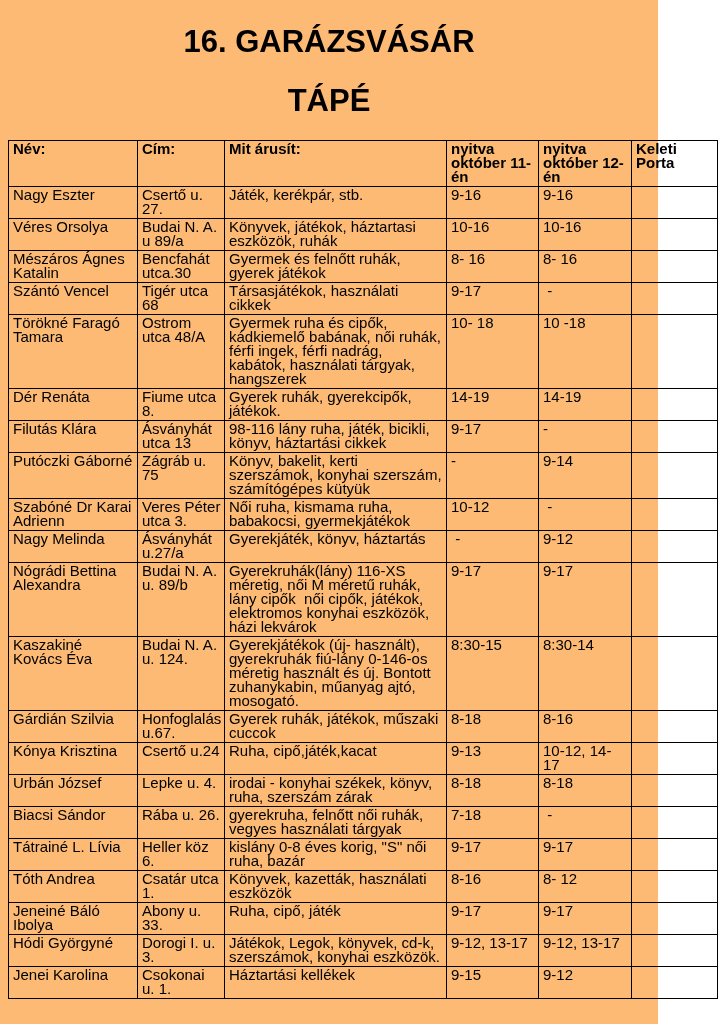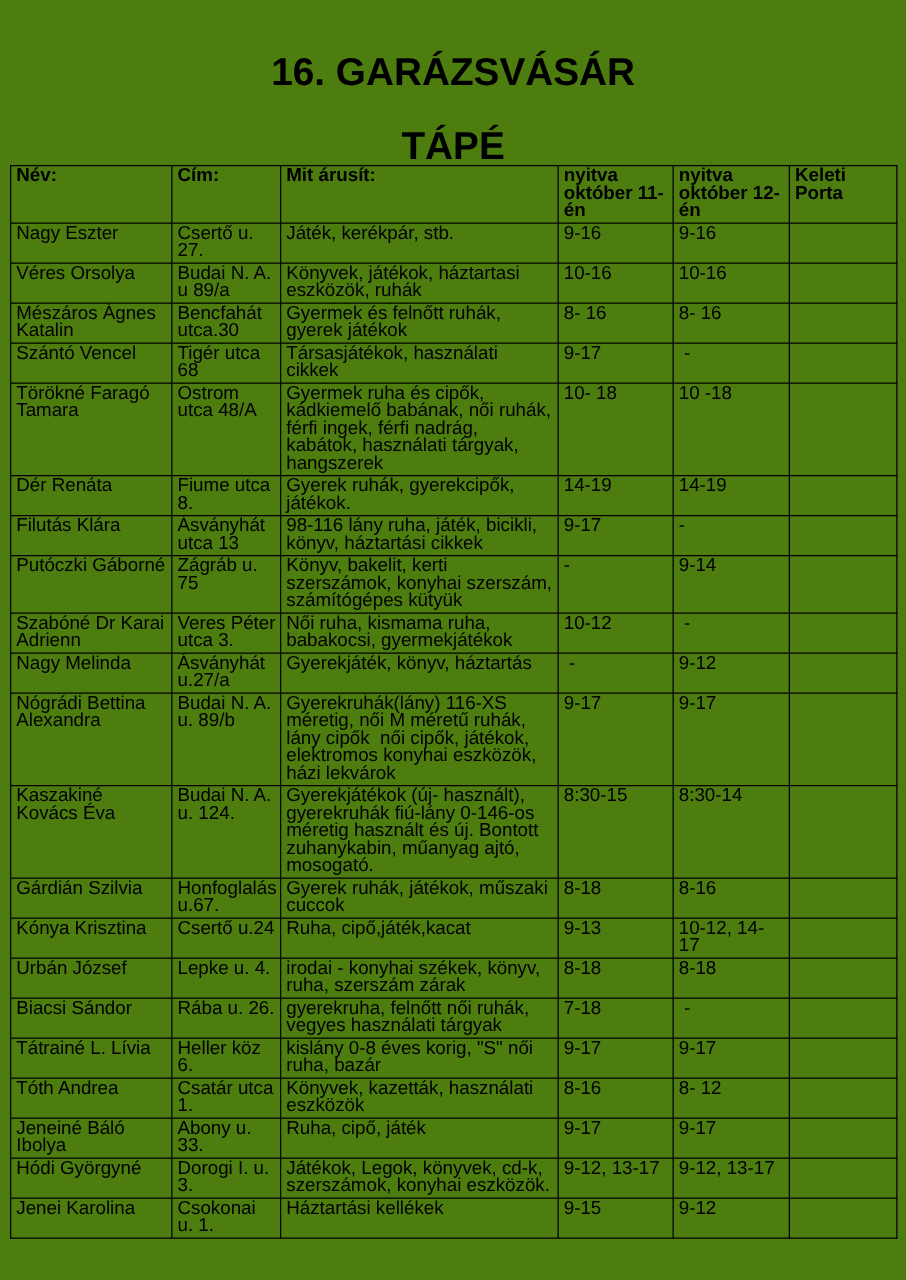--- a/index.html
+++ b/index.html
@@ -4,36 +4,36 @@
 <title>16. GARÁZSVÁSÁR TÁPÉ</title>
 <style>
   html, body {
     margin: 0;
     padding: 0;
     background: #ffffff;
     color: #000000;
     font-family: "Liberation Sans", "DejaVu Sans", sans-serif;
   }
   .page {
-    width: 725px;
+    width: 658px;
     min-height: 1024px;
-    background: #4d7c0f;
+    background: #fdba74;
     box-sizing: border-box;
-    padding-top: 28px;
+    padding-top: 12px;
   }
   .title, .subtitle {
     text-align: center;
     font-weight: bold;
     font-size: 31px;
     letter-spacing: 0px;
     margin: 0;
     line-height: 1.0;
   }
   .title { margin-bottom: 28px; margin-top: 14px; }
-  .subtitle { }
+  .subtitle { margin-bottom: 24px; }
   table.garage {
     border-collapse: collapse;
     table-layout: fixed;
     margin-left: 8px;
     width: 709px;
     font-size: 15px;
     line-height: 14px;
   }
   table.garage th, table.garage td {
     border: 1px solid #000000;

